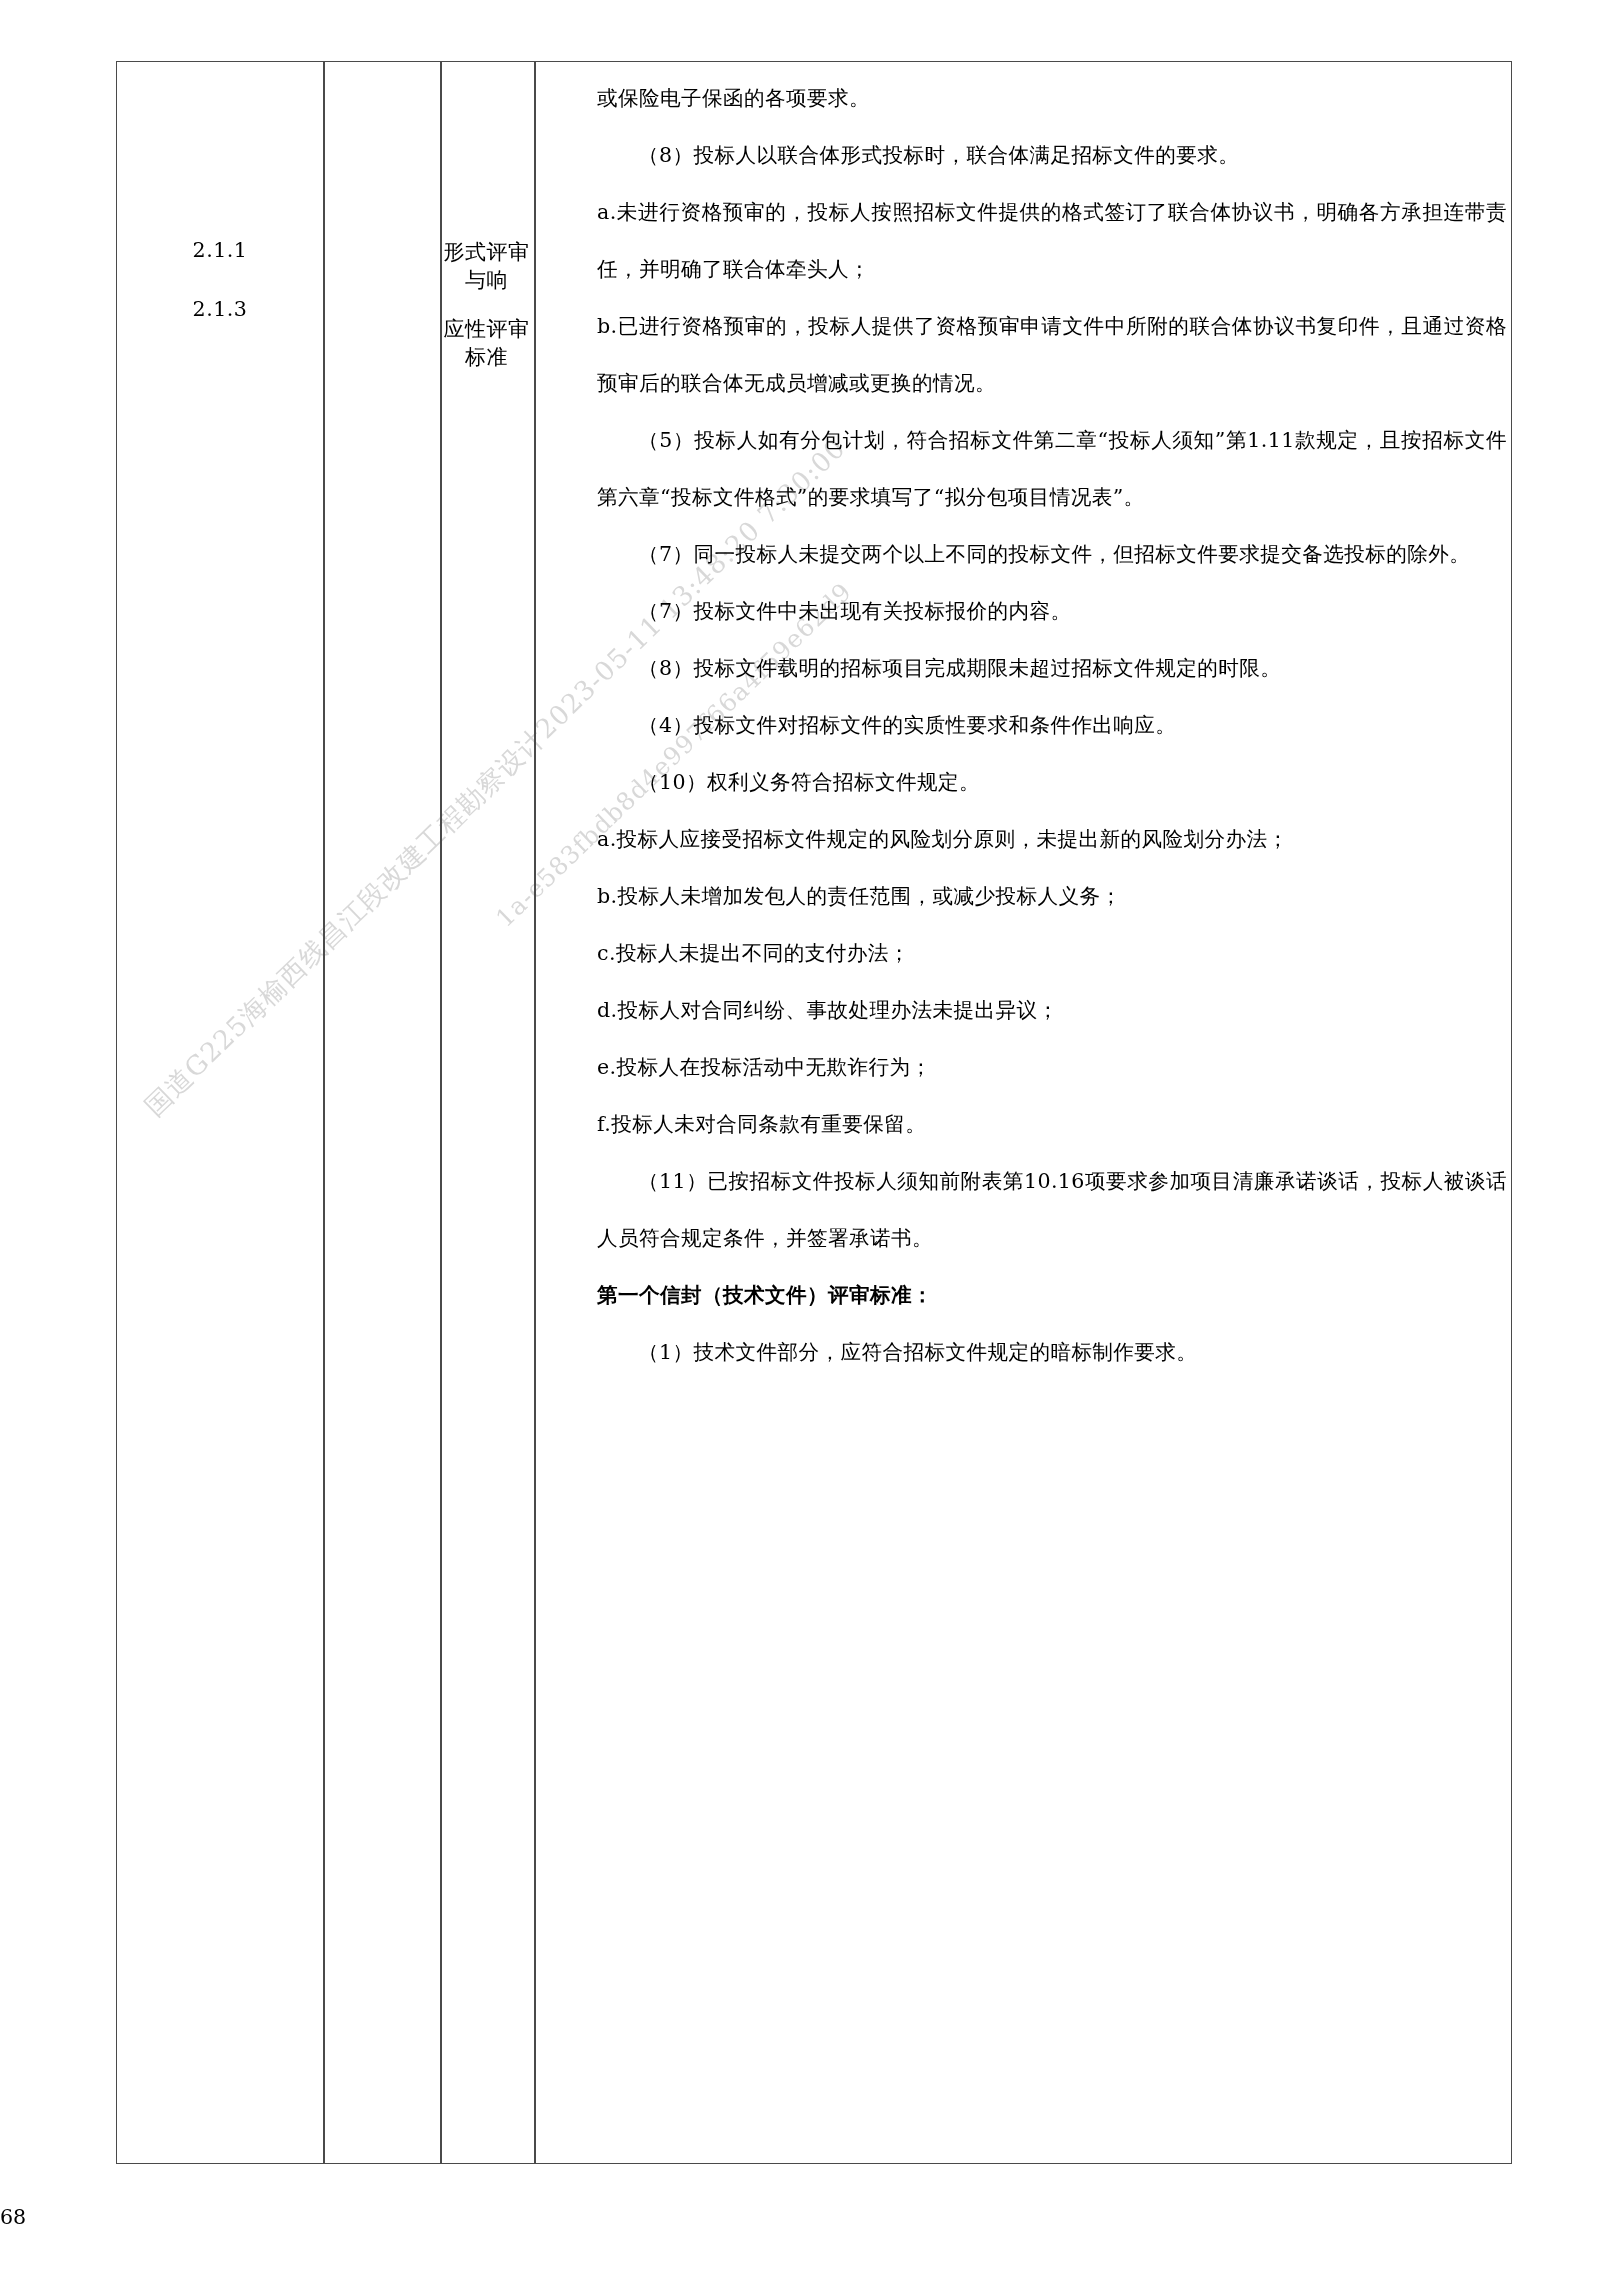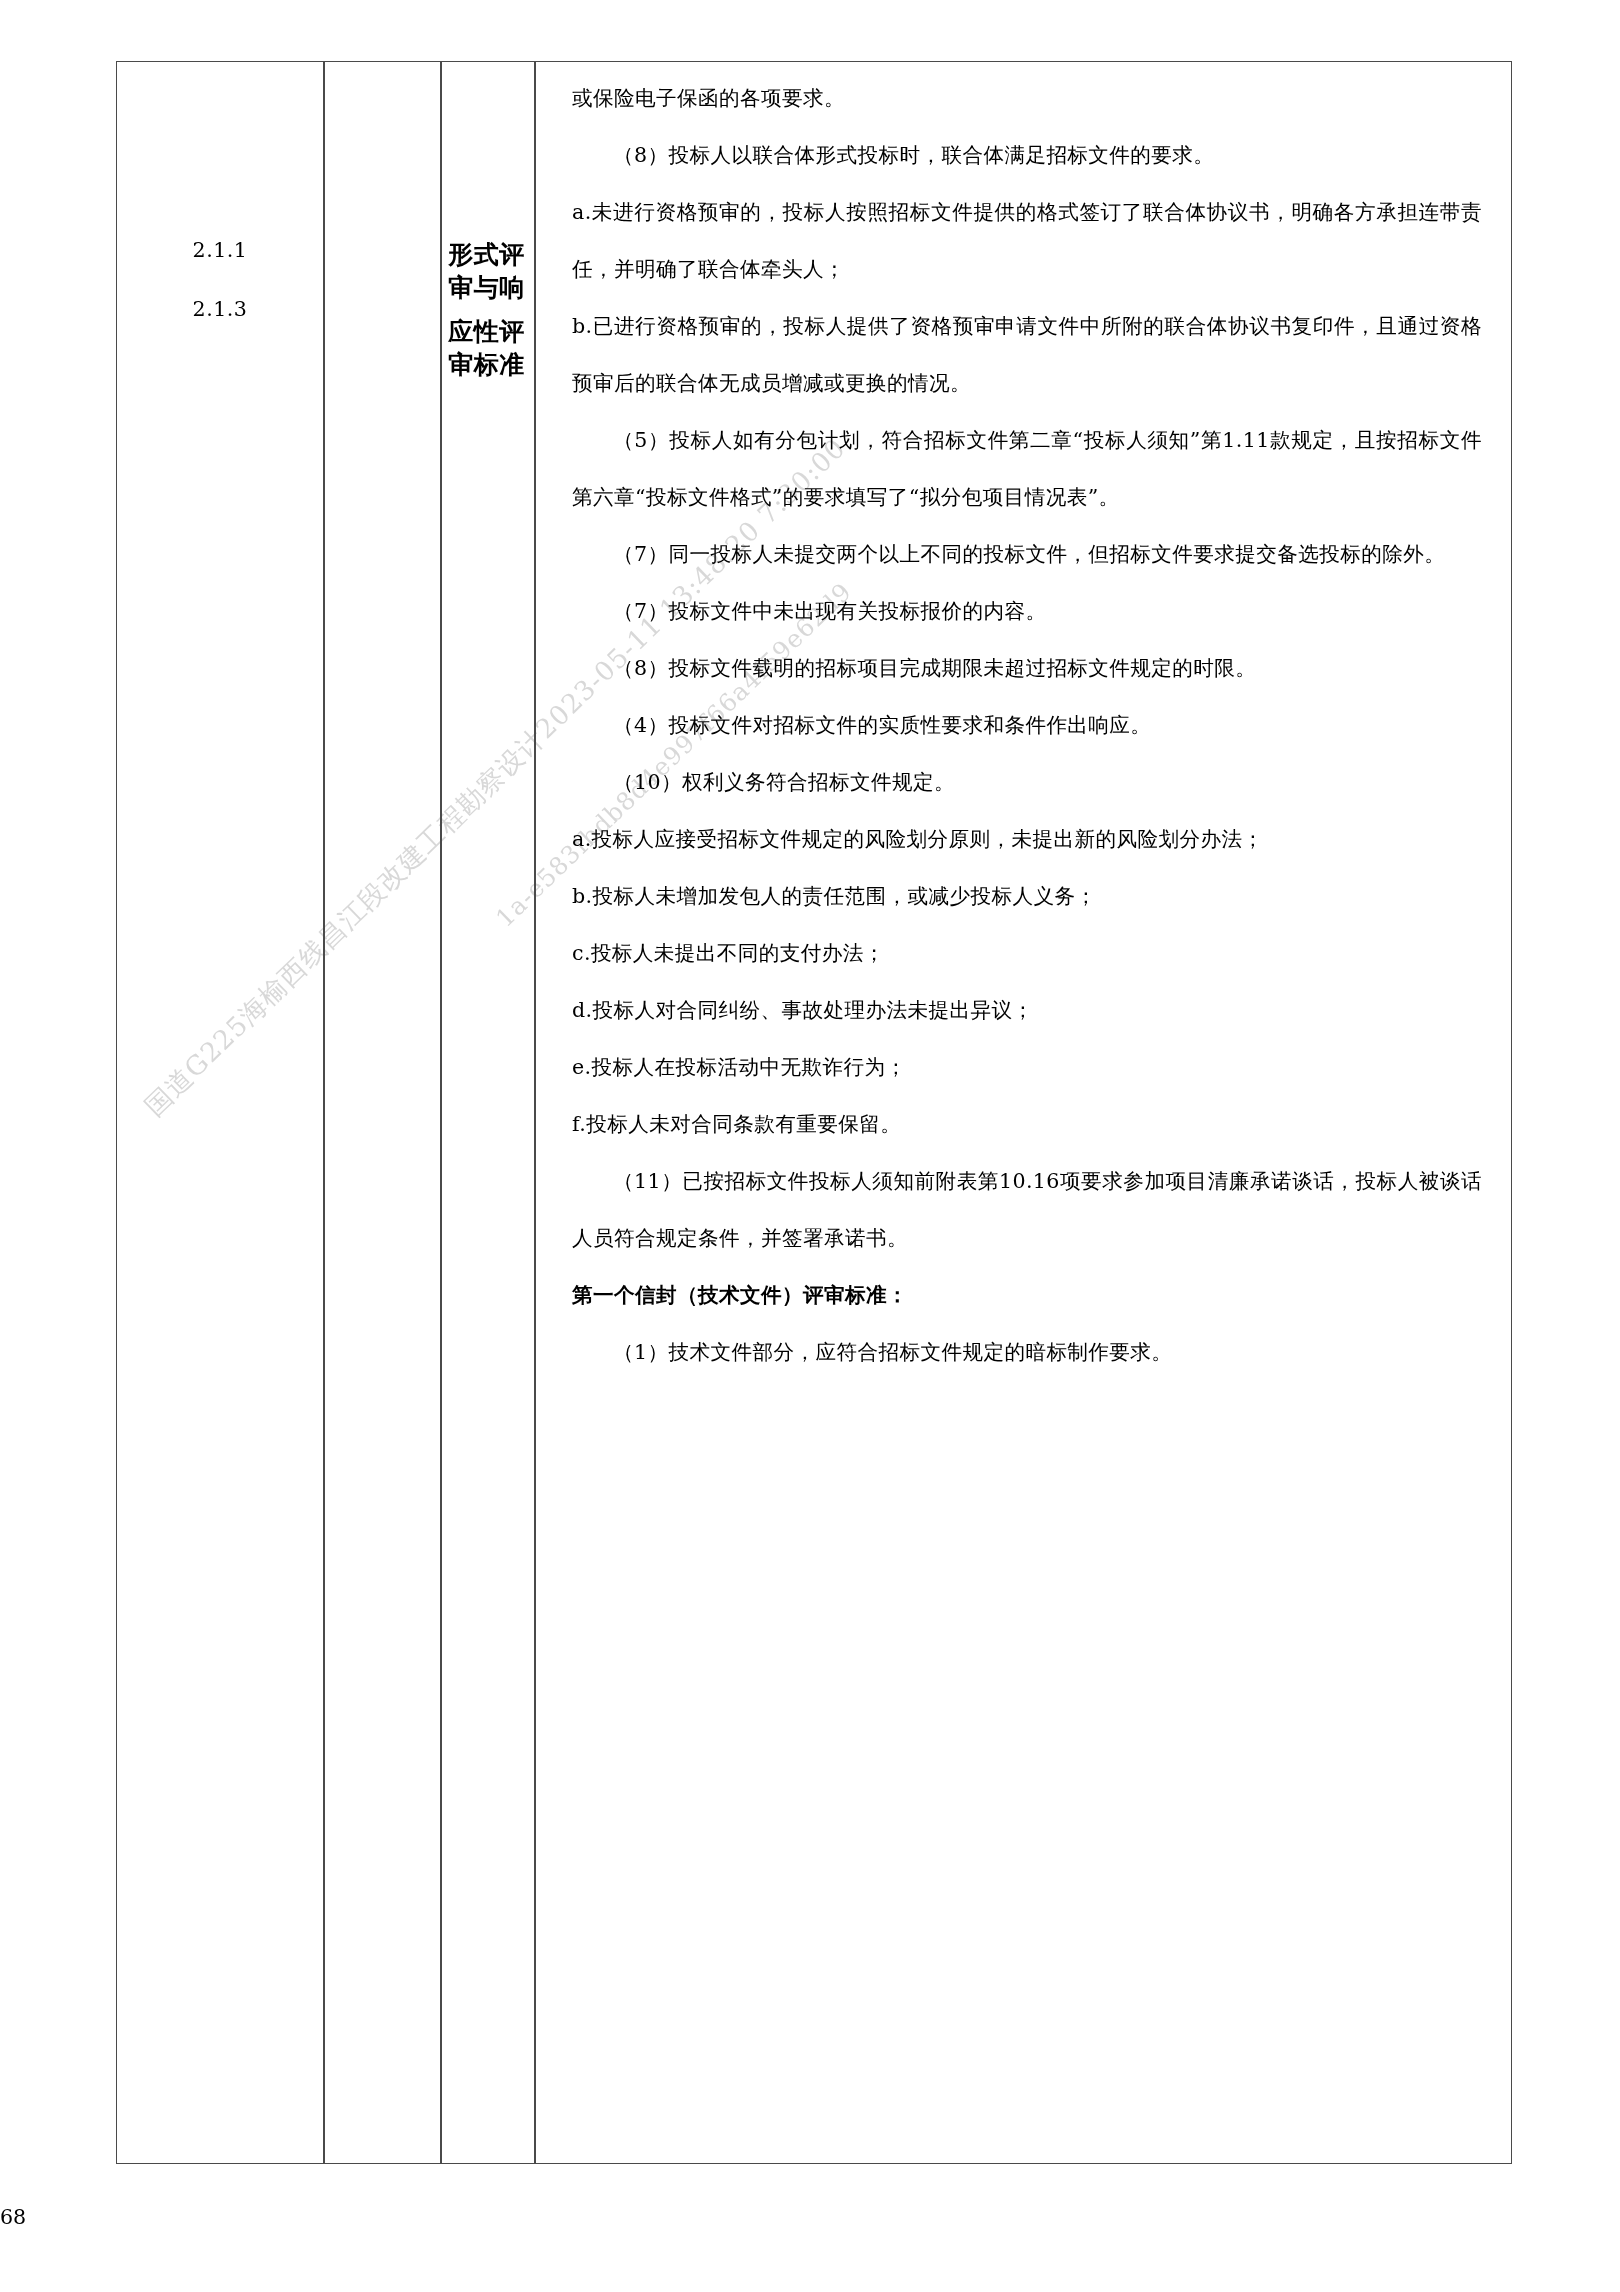--- a/index.html
+++ b/index.html
@@ -66,31 +66,30 @@
   .criteria-col {
     position: absolute;
     left: 323px;
     top: 0;
     width: 93px;
     text-align: center;
   }
   .criteria-line {
     position: absolute;
     width: 93px;
-    font-size: 25px;
+    font-size: 21px;
     letter-spacing: 0.5px;
-    font-weight: bold;
   }
   .criteria-line.l1 { top: 176px; }
   .criteria-line.l2 { top: 253px; }
 
   
   .body-col {
     position: absolute;
-    left: 417px;
+    left: 442px;
     top: 0;
     width: 979px;
     padding: 0 31px 0 38px;
     box-sizing: border-box;
   }
   .para {
     font-size: 20.6px;
     line-height: 57px;
     letter-spacing: 0.4px;
     white-space: pre-wrap;

